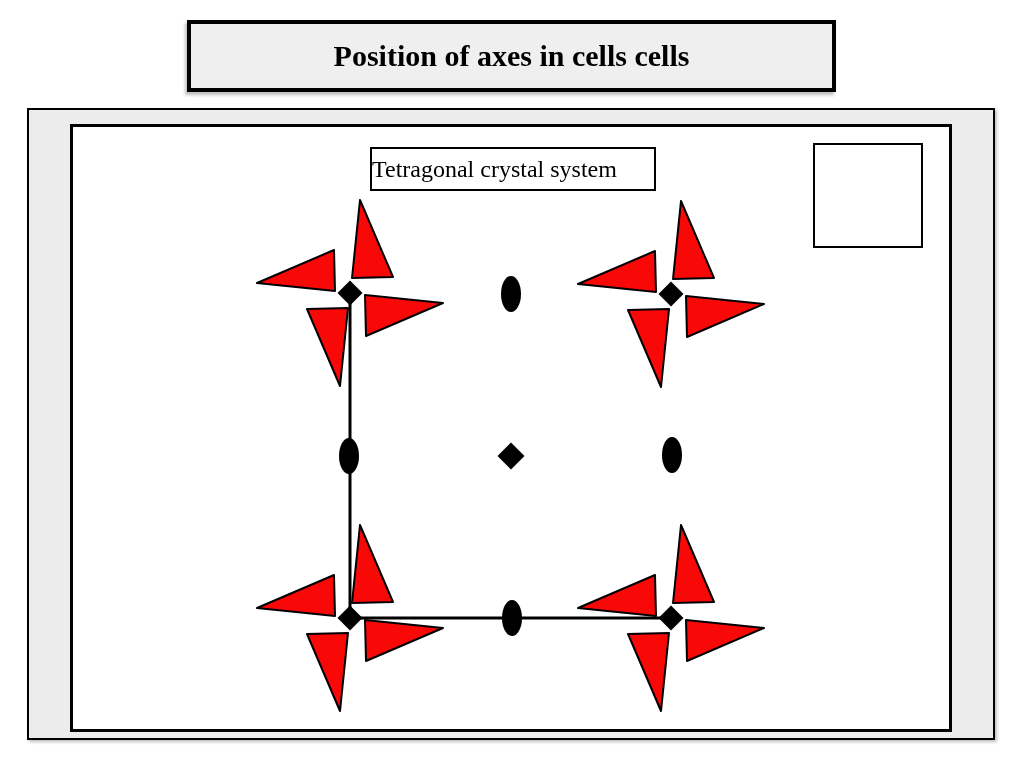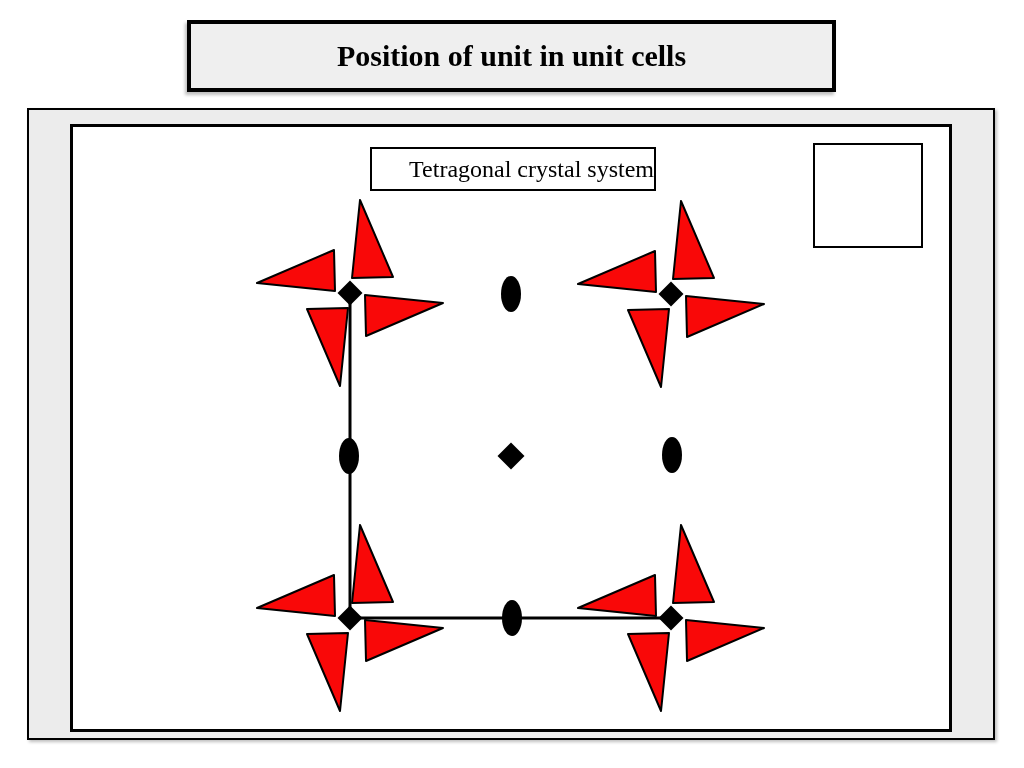--- a/index.html
+++ b/index.html
@@ -67,21 +67,21 @@
     position: absolute;
     left: 370px;
     top: 147px;
     width: 286px;
     height: 44px;
     box-sizing: border-box;
     background: #ffffff;
     border: 2px solid #000000;
     display: flex;
     align-items: center;
-    justify-content: flex-end;
+    justify-content: flex-start;
   }
   .label-box span {
     font-size: 24px;
     color: #000000;
     white-space: nowrap;
   }
   .legend-box {
     position: absolute;
     left: 813px;
     top: 143px;
@@ -91,21 +91,21 @@
     background: #ffffff;
     border: 2px solid #000000;
   }
 </style>
 </head>
 <body>
 
 <div class="page">
 
   <div class="title-box">
-    <span>Position of unit in unit cells</span>
+    <span>Position of axes in cells cells</span>
   </div>
 
   <div class="outer-frame"></div>
 
   <div class="inner-frame"></div>
 
   <svg id="diagram" class="diagram-svg" viewBox="0 0 1024 768" xmlns="http://www.w3.org/2000/svg">
       <line x1="350" y1="294" x2="350" y2="618" stroke="#000000" stroke-width="3"></line>
       <line x1="350" y1="618" x2="671" y2="618" stroke="#000000" stroke-width="3"></line>
       <ellipse cx="511" cy="294" rx="10" ry="18" fill="#000000"></ellipse>

